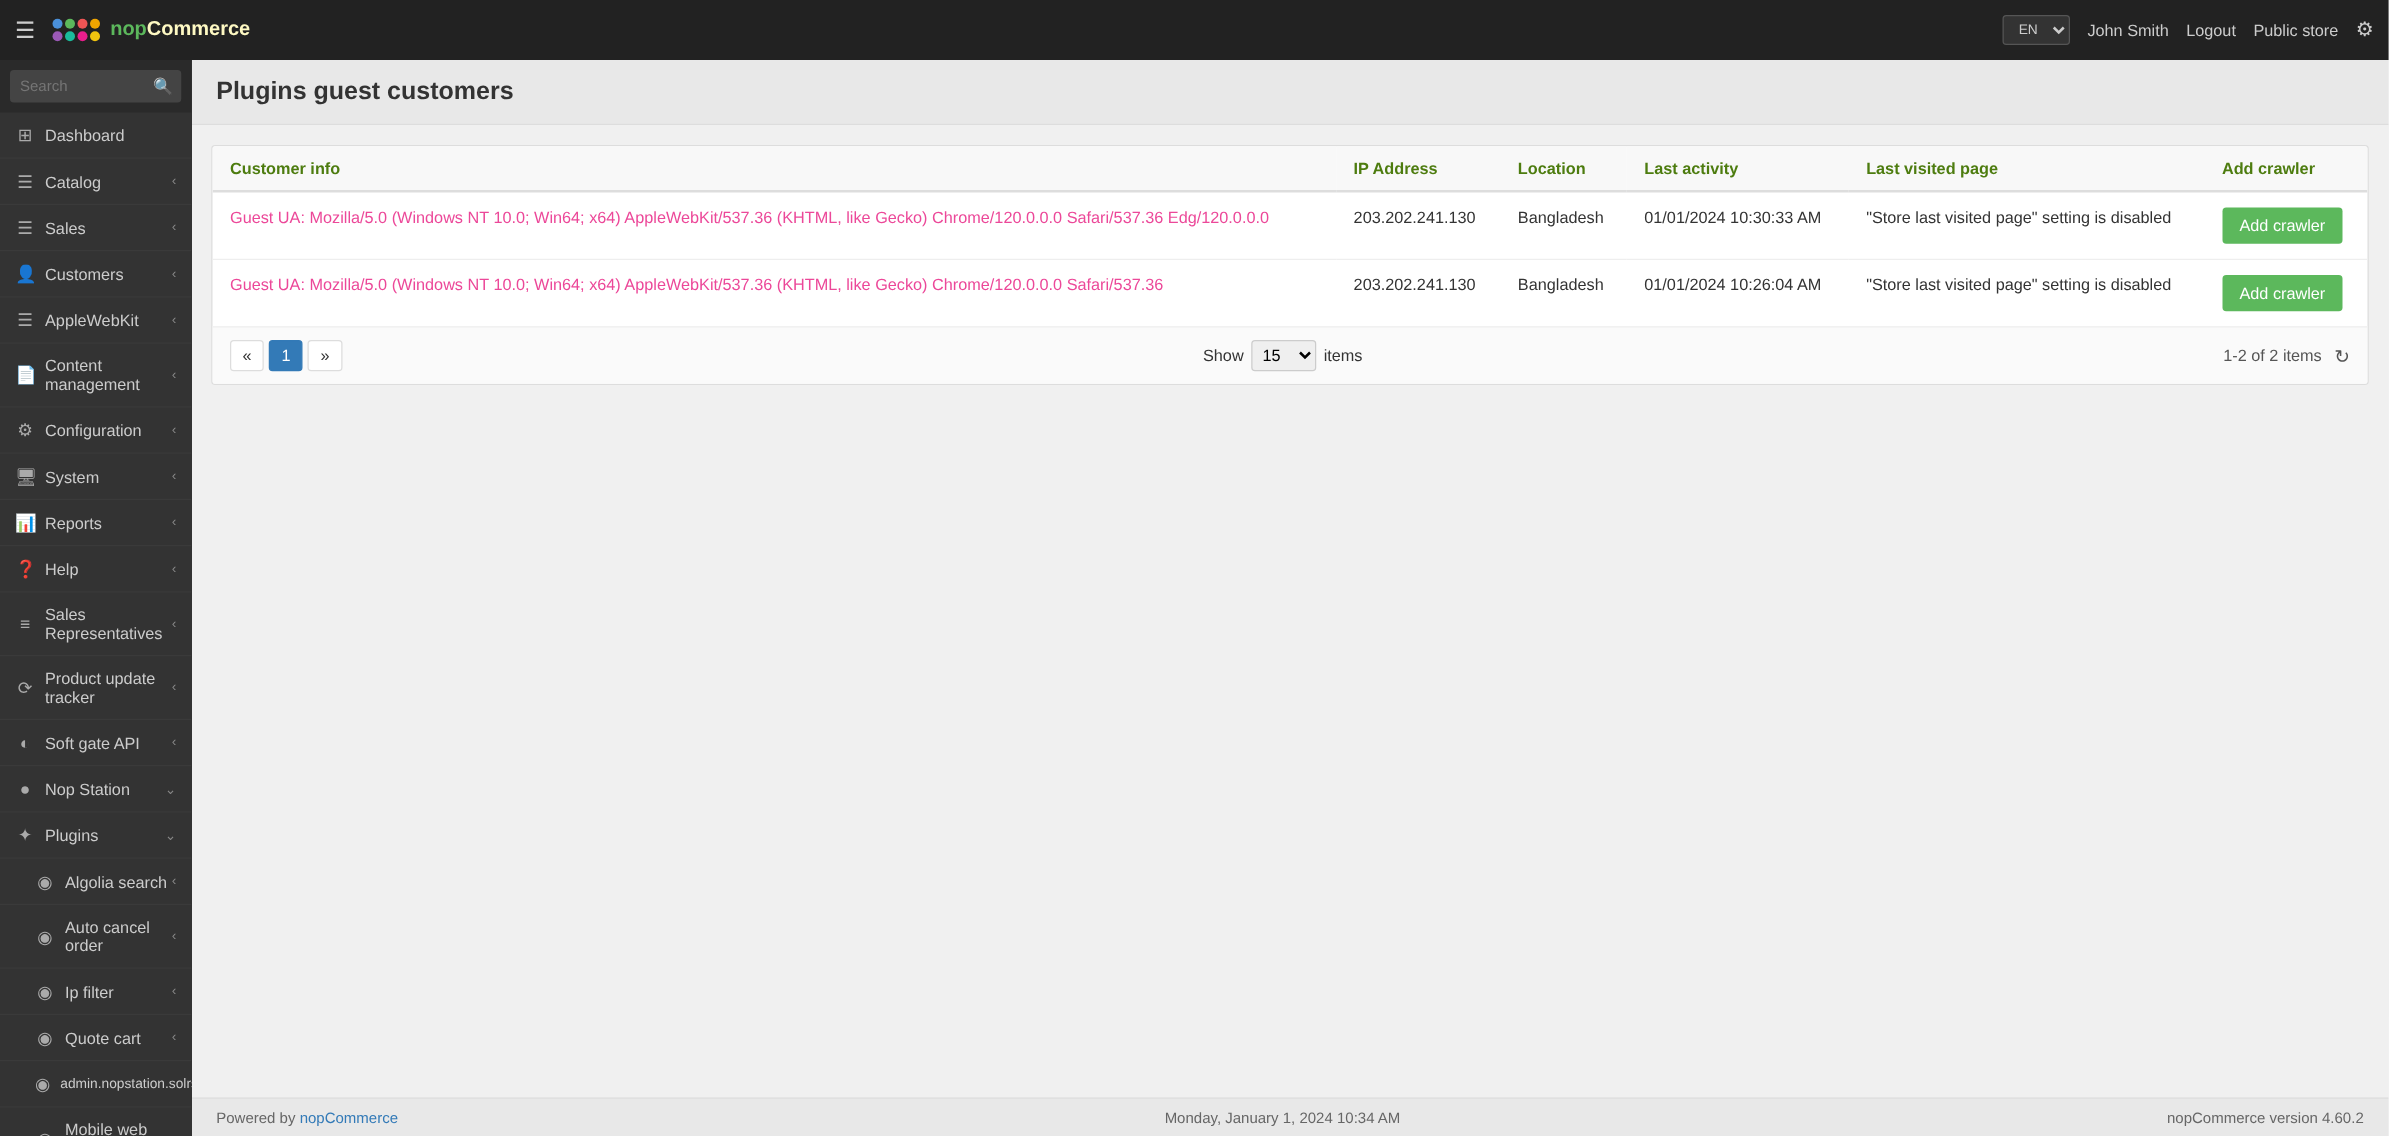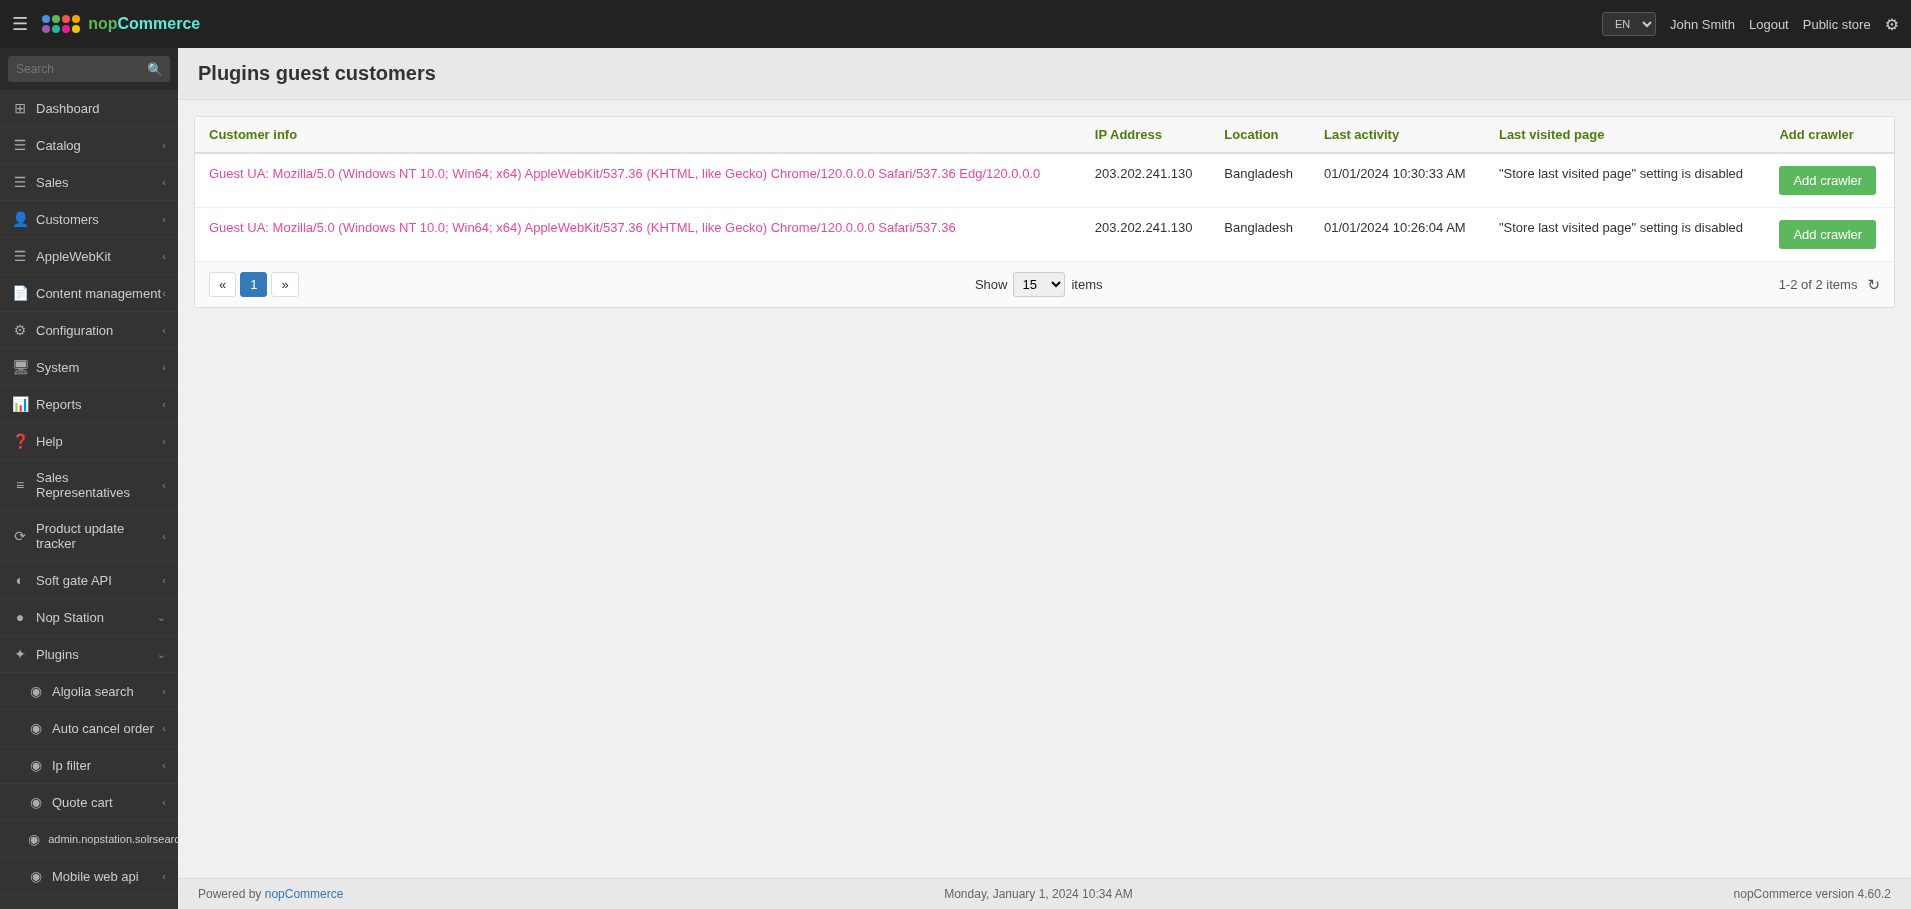--- a/index.html
+++ b/index.html
@@ -54,21 +54,21 @@
     .topnav .user-name { color: #ccc; font-size: 13px; }
     .topnav .logout-link { color: #ccc; font-size: 13px; cursor: pointer; text-decoration: none; }
     .topnav .public-store-link { color: #ccc; font-size: 13px; cursor: pointer; }
     .topnav .settings-icon { color: #ccc; font-size: 16px; cursor: pointer; }
 
     
     .layout { display: flex; flex: 1; overflow: hidden; }
 
     
     .sidebar {
-      width: 178px;
+      width: 153px;
       background: #333;
       flex-shrink: 0;
       display: flex;
       flex-direction: column;
       overflow-y: auto;
       overflow-x: hidden;
     }
     .sidebar::-webkit-scrollbar { width: 4px; }
     .sidebar::-webkit-scrollbar-thumb { background: #555; }
 
@@ -236,21 +236,21 @@
       <span class="dot-blue"></span>
       <span class="dot-green"></span>
       <span class="dot-red"></span>
       <span class="dot-orange"></span>
       <span class="dot-purple"></span>
       <span class="dot-teal"></span>
       <span class="dot-pink"></span>
       <span class="dot-yellow"></span>
     </div>
     <span class="brand-name">
-      <span>nop</span><span style="color:#5eead4">Commerce</span>
+      <span>nop</span><span style="color:#fef9c3">Commerce</span>
     </span>
   </div>
   <div class="topnav-right">
     <select class="lang-select">
       <option>EN</option>
       <option>FR</option>
       <option>DE</option>
     </select>
     <span class="user-name">John Smith</span>
     <span class="logout-link">Logout</span>

